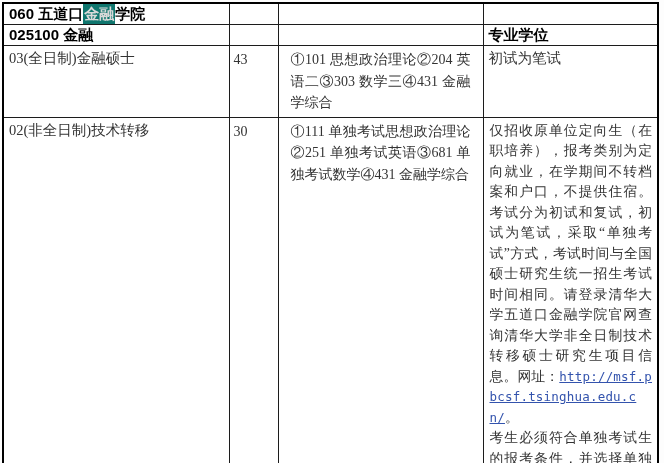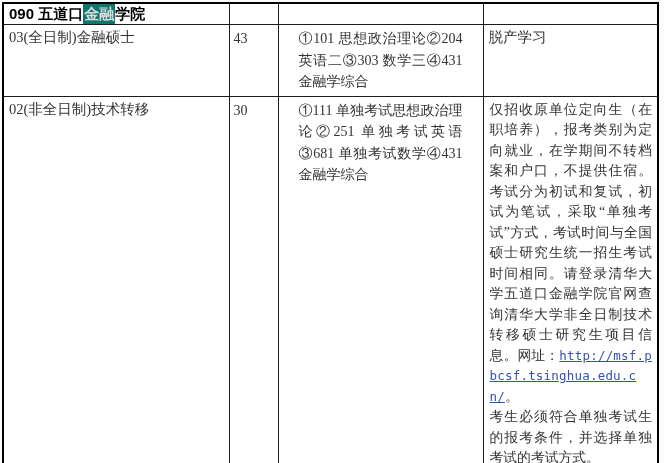--- a/index.html
+++ b/index.html
@@ -51,21 +51,21 @@
   }
   .body-cell {
     font-size: 14.5px;
     color: #333;
     line-height: 21px;
   }
   .subjects {
     font-size: 14px;
     text-align: justify;
     line-height: 21.5px;
-    padding: 3px 20px;
+    padding: 3px 12px;
   }
   .quota {
     font-size: 14px;
     padding: 3px 4px;
   }
   .remark {
     font-size: 13.8px;
     color: #333;
     line-height: 20.5px;
     text-align: justify;
@@ -90,32 +90,38 @@
   <table class="grid">
     <colgroup>
       <col class="c1">
         <col class="c2">
         <col class="c3">
         <col class="c4">
     </colgroup>
 
     <tbody>
         <tr class="r1">
-      <td class="hdr"><span>090 五道口</span><span class="hl">金融</span><span>学院</span></td>
+      <td class="hdr"><span>060 五道口</span><span class="hl">金融</span><span>学院</span></td>
       <td></td>
       <td></td>
       <td></td>
     </tr>
 
+    <tr class="r2">
+      <td class="hdr">025100 金融</td>
+      <td></td>
+      <td></td>
+      <td class="hdr">专业学位</td>
+    </tr>
 
     <tr class="r3">
       <td class="body-cell">03(全日制)金融硕士</td>
       <td class="body-cell quota">43</td>
       <td class="body-cell subjects">①101 思想政治理论②204 英语二③303 数学三④431 金融学综合</td>
-      <td class="body-cell">脱产学习</td>
+      <td class="body-cell">初试为笔试</td>
     </tr>
 
     <tr>
       <td class="body-cell">02(非全日制)技术转移</td>
       <td class="body-cell quota">30</td>
       <td class="body-cell subjects">①111 单独考试思想政治理论②251 单独考试英语③681 单独考试数学④431 金融学综合</td>
       <td class="remark">
         <span>仅招收原单位定向生（在职培养），报考类别为定向就业，在学期间不转档案和户口，不提供住宿。考试分为初试和复试，初试为笔试，采取“单独考试”方式，考试时间与全国硕士研究生统一招生考试时间相同。请登录清华大学五道口金融学院官网查询清华大学非全日制技术转移硕士研究生项目信息。网址：</span><a class="link">http://msf.pbcsf.tsinghua.edu.cn/</a><span class="after-url">。</span>
         <span class="para2">考生必须符合单独考试生的报考条件，并选择单独考试的考试方式。</span>
       </td>

